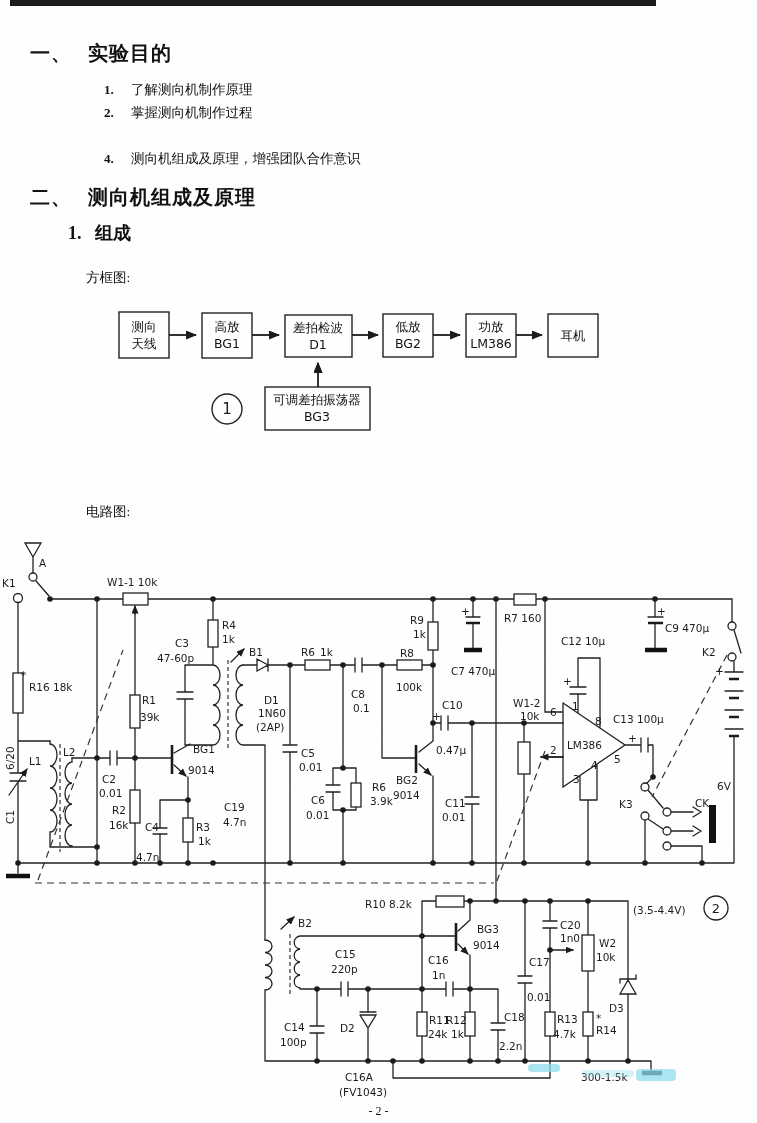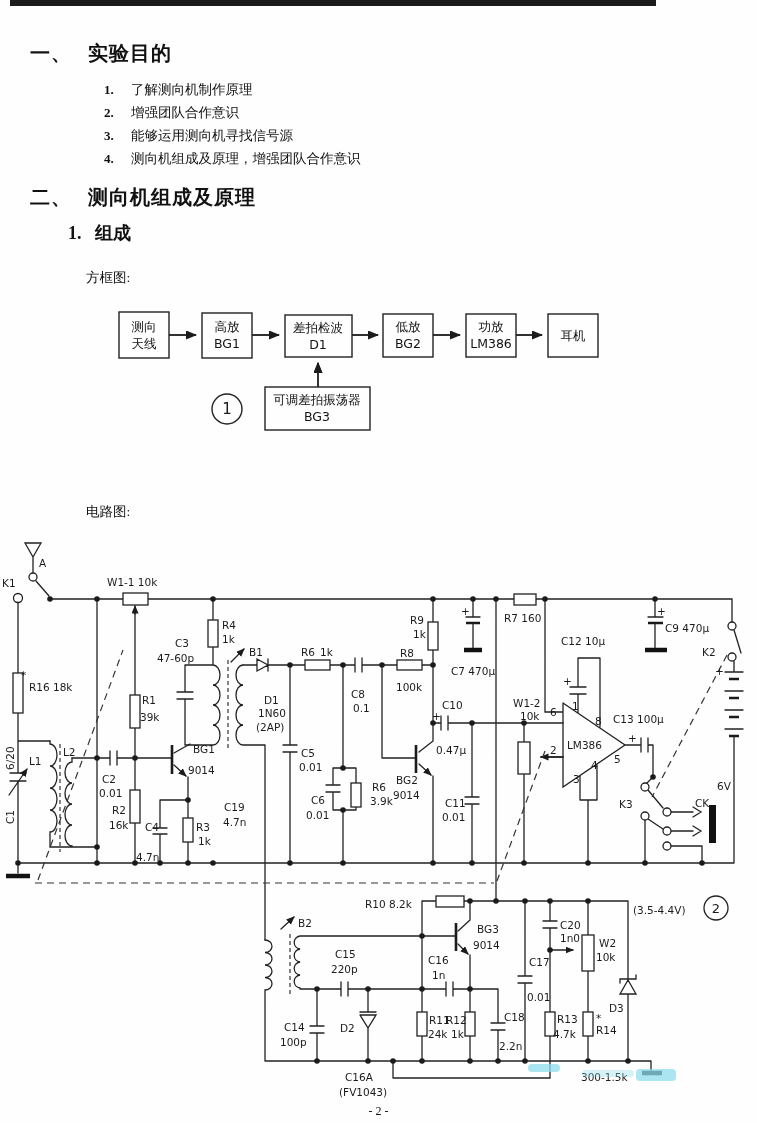--- a/index.html
+++ b/index.html
@@ -29,24 +29,21 @@
   <div class="toprule"></div>
 
   <div class="h1" style="top:40px">
     <span class="hnum">一、</span><span>实验目的</span>
   </div>
 
   <div class="obj" style="top:81px">
     <span class="onum">1.</span><span>了解测向机制作原理</span>
   </div>
   <div class="obj" style="top:104px">
-    <span class="onum">2.</span><span>增强团队合作意识</span>
-  </div>
-  <div class="obj" style="top:127px">
-    <span class="onum">3.</span><span>能够运用测向机寻找信号源</span>
+    <span class="onum">2.</span><span>掌握测向机制作过程</span>
   </div>
   <div class="obj" style="top:150px">
     <span class="onum">4.</span><span>测向机组成及原理，增强团队合作意识</span>
   </div>
 
   <div class="h1" style="top:184px">
     <span class="hnum">二、</span><span>测向机组成及原理</span>
   </div>
 
   <div class="sub" style="top:221px">

